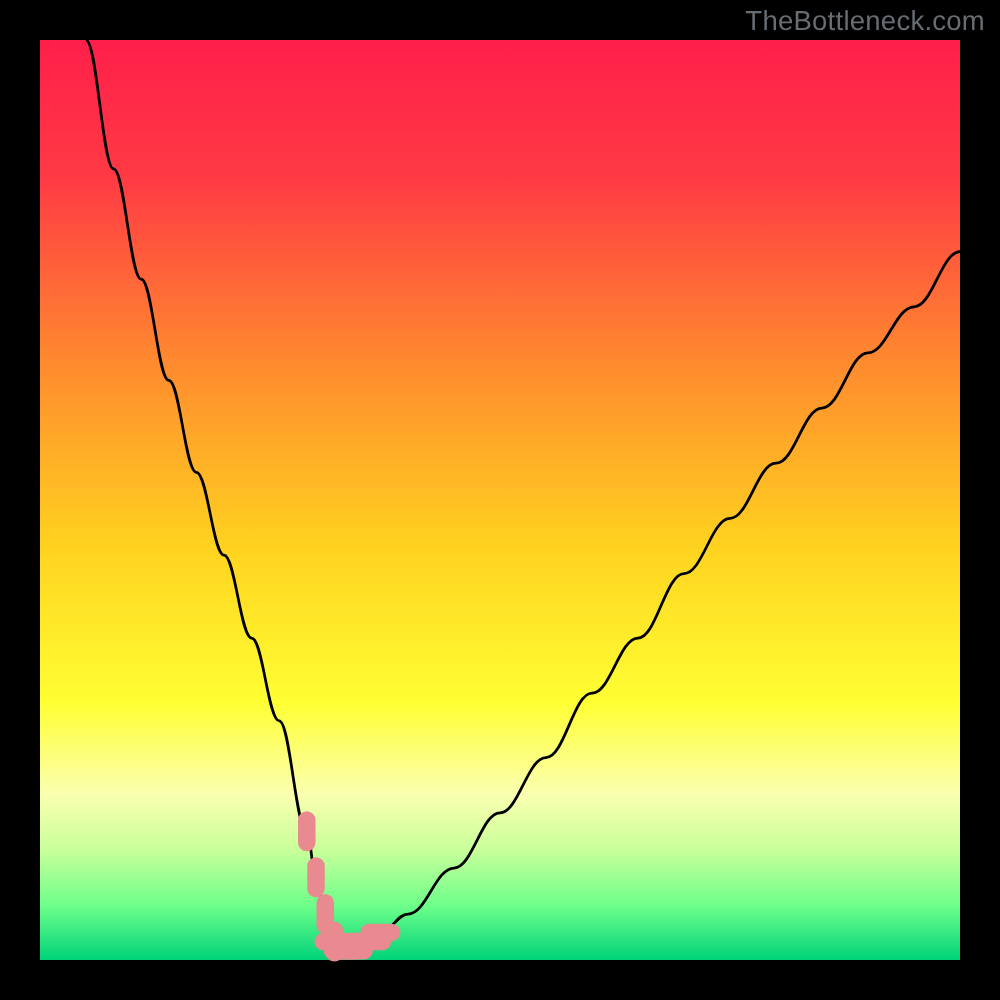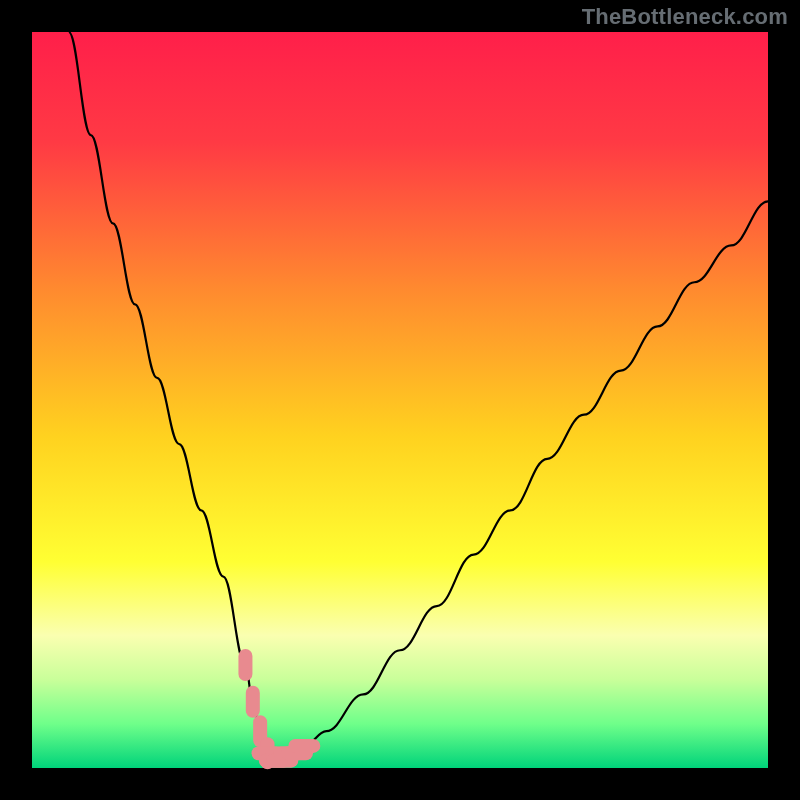--- a/index.html
+++ b/index.html
@@ -30,21 +30,21 @@
   .gradient {
     position: absolute;
     left: 0; top: 0; right: 0; bottom: 0;
   }
   .watermark {
     position: absolute;
     top: 4px;
     right: 12px;
     color: #666d73;
     font-size: 22px;
-    font-weight: 700;
+    font-weight: 400;
     letter-spacing: 0.2px;
   }
   svg.curve {
     position: absolute;
     left: 0; top: 0;
     width: 736px;
     height: 736px;
     overflow: visible;
   }
 </style>

